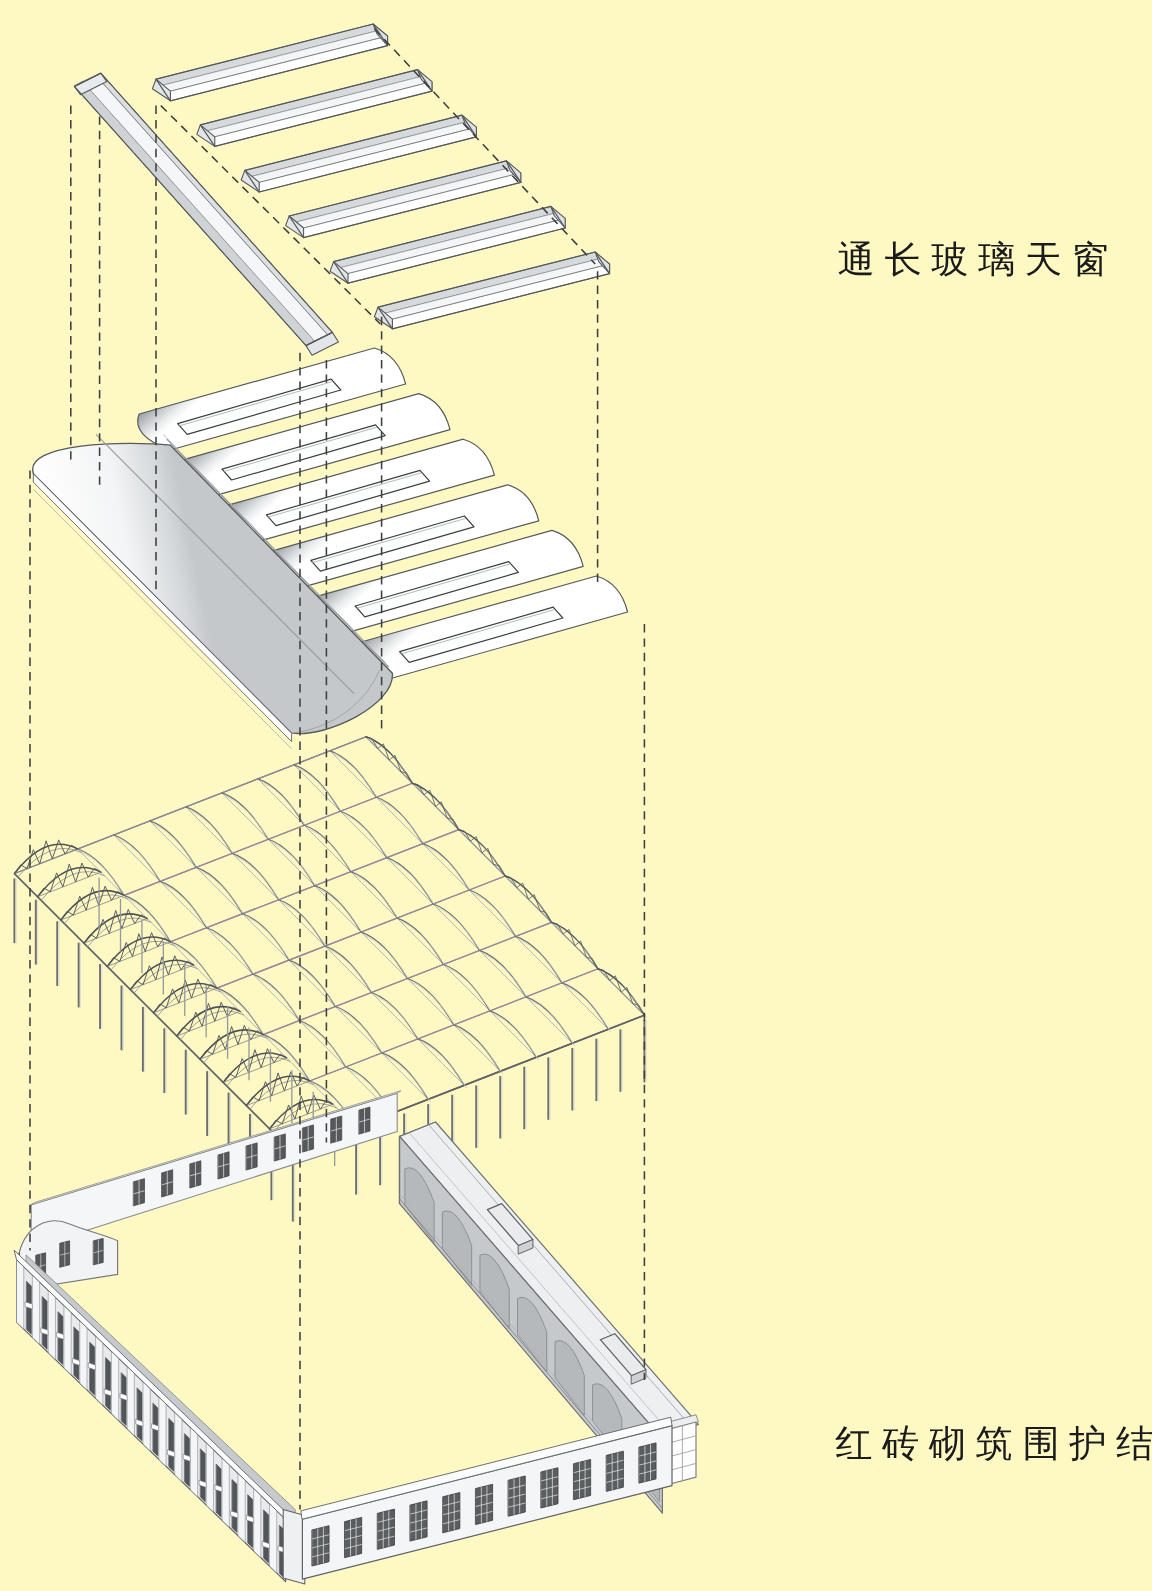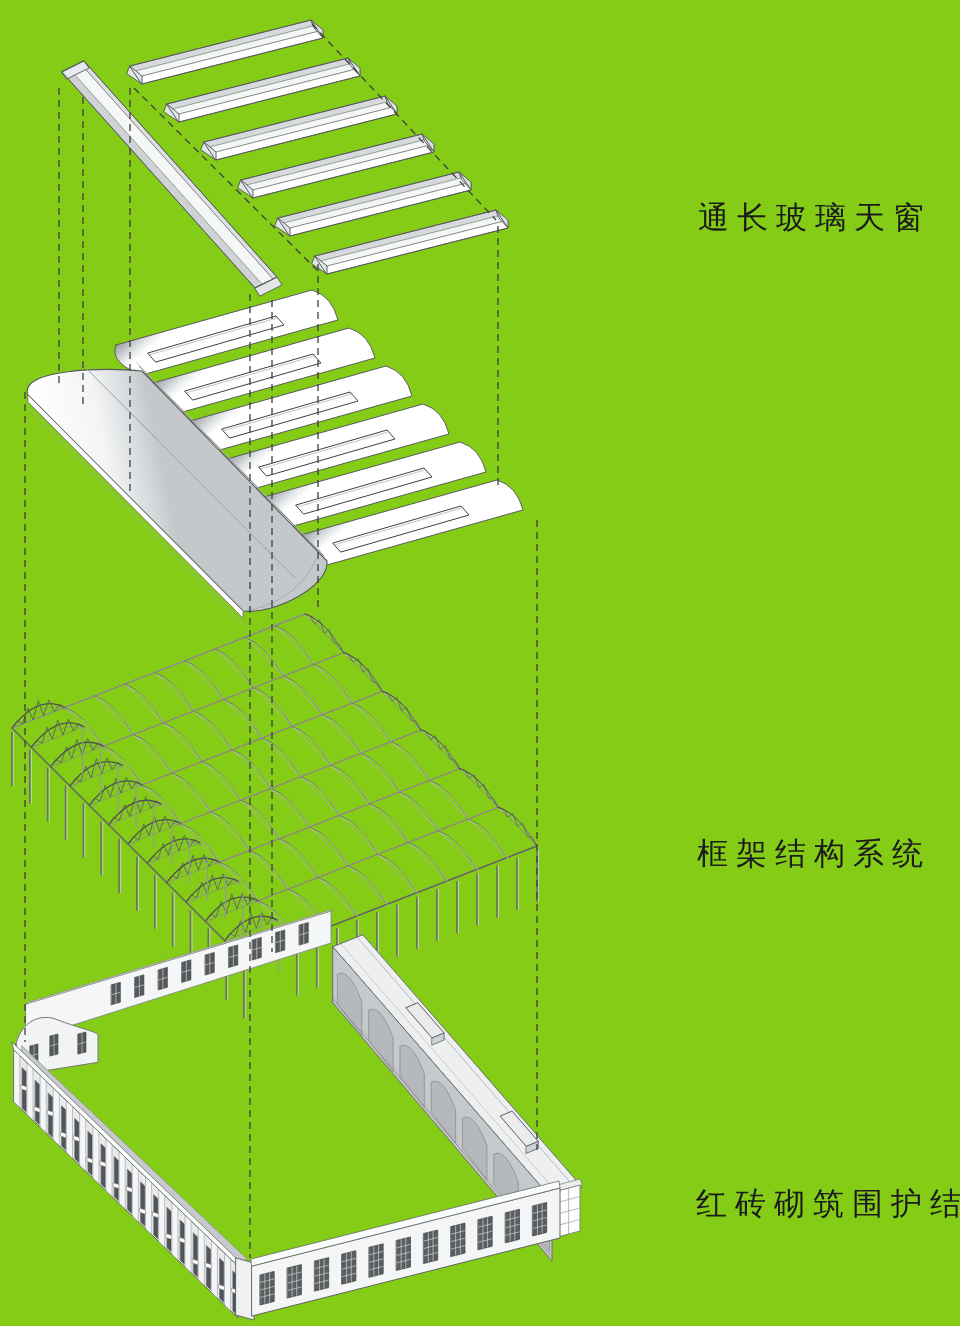--- a/index.html
+++ b/index.html
@@ -1,16 +1,16 @@
 <!DOCTYPE html>
 <html><head>
 <meta charset="utf-8">
 <style>
   html,body{margin:0;padding:0;background:#ffffff;}
-  .canvas{position:relative;width:960px;height:1326px;background:#84cc16;overflow:hidden;}
+  .canvas{position:relative;width:960px;height:1326px;background:#fef9c3;overflow:hidden;}
   .canvas svg{position:absolute;left:0;top:0;}
   .lbl{
     position:absolute;
     font-family:"DejaVu Serif","Liberation Serif",serif;
     font-size:31px;
     letter-spacing:8px;
     color:#1b1b1b;
     white-space:nowrap;
     line-height:1.1;
   }
@@ -639,15 +639,14 @@
         <line x1="272" y1="300" x2="272" y2="952" stroke="#3f3f3f" stroke-width="1.3" stroke-dasharray="7 5"></line>
         <line x1="318" y1="264" x2="318" y2="612" stroke="#3f3f3f" stroke-width="1.3" stroke-dasharray="7 5"></line>
         <line x1="498" y1="226" x2="498" y2="486" stroke="#3f3f3f" stroke-width="1.3" stroke-dasharray="7 5"></line>
         <line x1="537" y1="520" x2="537" y2="1150" stroke="#3f3f3f" stroke-width="1.3" stroke-dasharray="7 5"></line>
         <line x1="312" y1="24" x2="496" y2="220" stroke="#3f3f3f" stroke-width="1.3" stroke-dasharray="7 5"></line>
         <line x1="134" y1="88" x2="317" y2="270" stroke="#3f3f3f" stroke-width="1.3" stroke-dasharray="7 5"></line>
       </g>
   </svg>
 
   <div class="lbl lbl-1">通长玻璃天窗</div>
-  <div class="lbl lbl-3">框架结构系统</div>
   <div class="lbl lbl-4">红砖砌筑围护结构</div>
 </div>
 
 </body></html>

